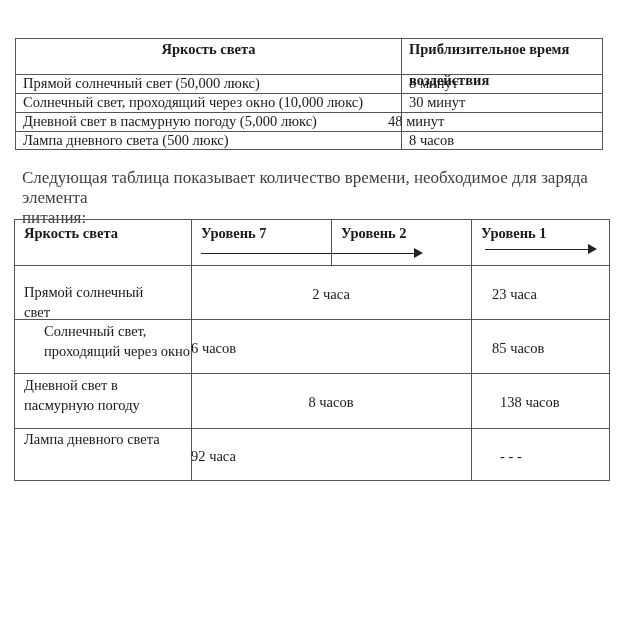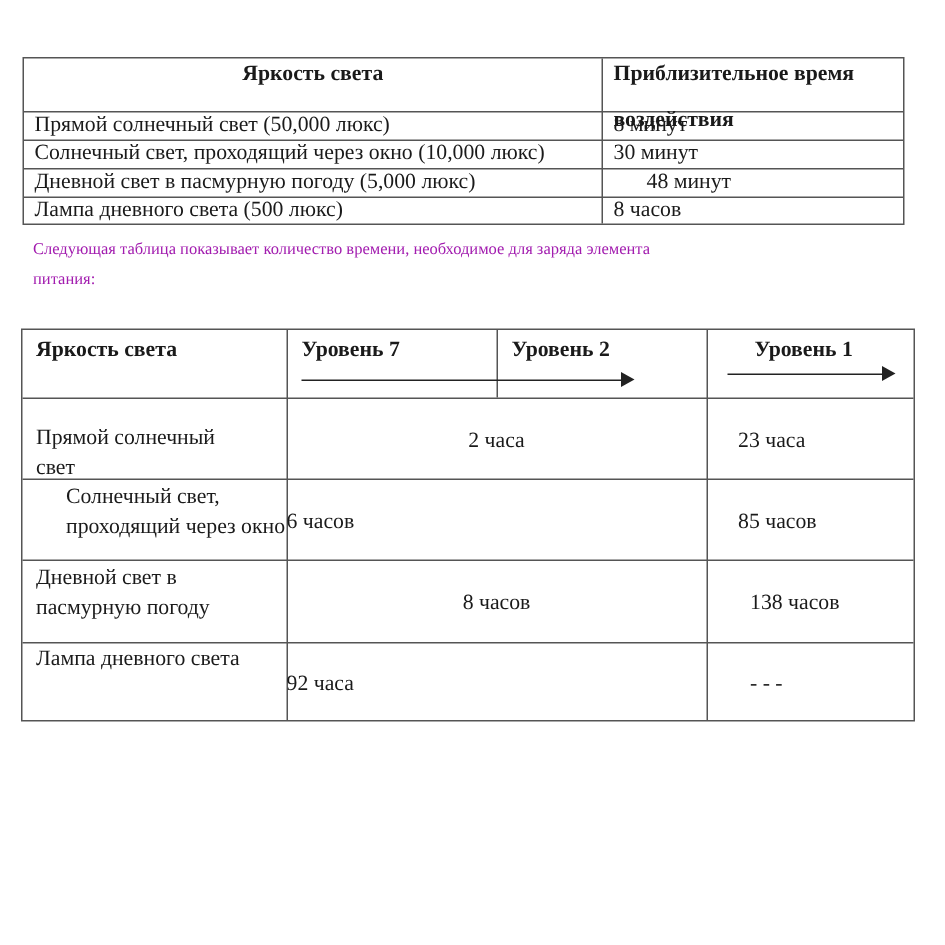--- a/index.html
+++ b/index.html
@@ -8,21 +8,21 @@
   .abs { position: absolute; }
   .b { font-weight: bold; }
 
   
   #t1 { left: 15px; top: 38px; width: 588px; height: 112px; border: 1px solid #555; box-sizing: border-box; }
   .t1-hline { position: absolute; left: 0; right: 0; height: 0; border-top: 1px solid #555; }
   .t1-vline { position: absolute; top: 0; bottom: 0; width: 0; border-left: 1px solid #555; left: 385px; }
   .t1-cell { position: absolute; font-size: 14.5px; line-height: 19px; white-space: nowrap; }
 
   
-  #para { left: 22px; top: 156px; width: 590px; font-size: 11px; line-height: 20px; color: #a21caf; }
+  #para { left: 22px; top: 168px; width: 590px; font-size: 17px; line-height: 20px; color: #404040; }
 
   
   #t2 { left: 14px; top: 219px; width: 596px; height: 262px; border: 1px solid #555; box-sizing: border-box; }
   .t2-hline { position: absolute; left: 0; right: 0; height: 0; border-top: 1px solid #555; }
   .t2-vline { position: absolute; width: 0; border-left: 1px solid #555; }
   .t2-cell { position: absolute; font-size: 14.5px; line-height: 20px; }
   .arrow { position: absolute; height: 0; border-top: 1.5px solid #222; }
   .arrow::after { content: ""; position: absolute; right: -2px; top: -6px;
                   border-left: 9px solid #222; border-top: 5px solid transparent; border-bottom: 5px solid transparent; }
 </style>
@@ -40,21 +40,21 @@
   <div class="t1-cell b" style="left:393px; top:1px;">Приблизительное время</div>
   <div class="t1-cell b" style="left:393px; top:32px;">воздействия</div>
 
   <div class="t1-cell" style="left:7px; top:35px;">Прямой солнечный свет (50,000 люкс)</div>
   <div class="t1-cell" style="left:393px; top:35px;">8 минут</div>
 
   <div class="t1-cell" style="left:7px; top:54px;">Солнечный свет, проходящий через окно (10,000 люкс)</div>
   <div class="t1-cell" style="left:393px; top:54px;">30 минут</div>
 
   <div class="t1-cell" style="left:7px; top:73px;">Дневной свет в пасмурную погоду (5,000 люкс)</div>
-  <div class="t1-cell" style="left:415px; top:73px;">48 минут</div>
+  <div class="t1-cell" style="left:372px; top:73px;">48 минут</div>
 
   <div class="t1-cell" style="left:7px; top:92px;">Лампа дневного света (500 люкс)</div>
   <div class="t1-cell" style="left:393px; top:92px;">8 часов</div>
 </div>
 
 <div id="para" class="abs">
   <div>Следующая таблица показывает количество времени, необходимое для заряда элемента</div>
   <div>питания:</div>
 </div>
 
@@ -65,21 +65,21 @@
   <div class="t2-vline" style="left:456px; top:0; bottom:0;"></div>
 
   <div class="t2-hline" style="top:45px"></div>
   <div class="t2-hline" style="top:99px"></div>
   <div class="t2-hline" style="top:153px"></div>
   <div class="t2-hline" style="top:208px"></div>
 
   <div class="t2-cell b" style="left:9px; top:3px;">Яркость света</div>
   <div class="t2-cell b" style="left:186px; top:3px;">Уровень 7</div>
   <div class="t2-cell b" style="left:326px; top:3px;">Уровень 2</div>
-  <div class="t2-cell b" style="left:488px; top:3px;">Уровень 1</div>
+  <div class="t2-cell b" style="left:466px; top:3px;">Уровень 1</div>
   <div class="arrow" style="left:186px; top:33px; width:220px;"></div>
   <div class="arrow" style="left:470px; top:29px; width:110px;"></div>
 
   <div class="t2-cell" style="left:9px; top:62px;">
     <div>Прямой солнечный</div>
     <div>свет</div>
   </div>
   <div class="t2-cell" style="left:176px; width:280px; text-align:center; top:64px;">2 часа</div>
   <div class="t2-cell" style="left:477px; top:64px;">23 часа</div>
 

